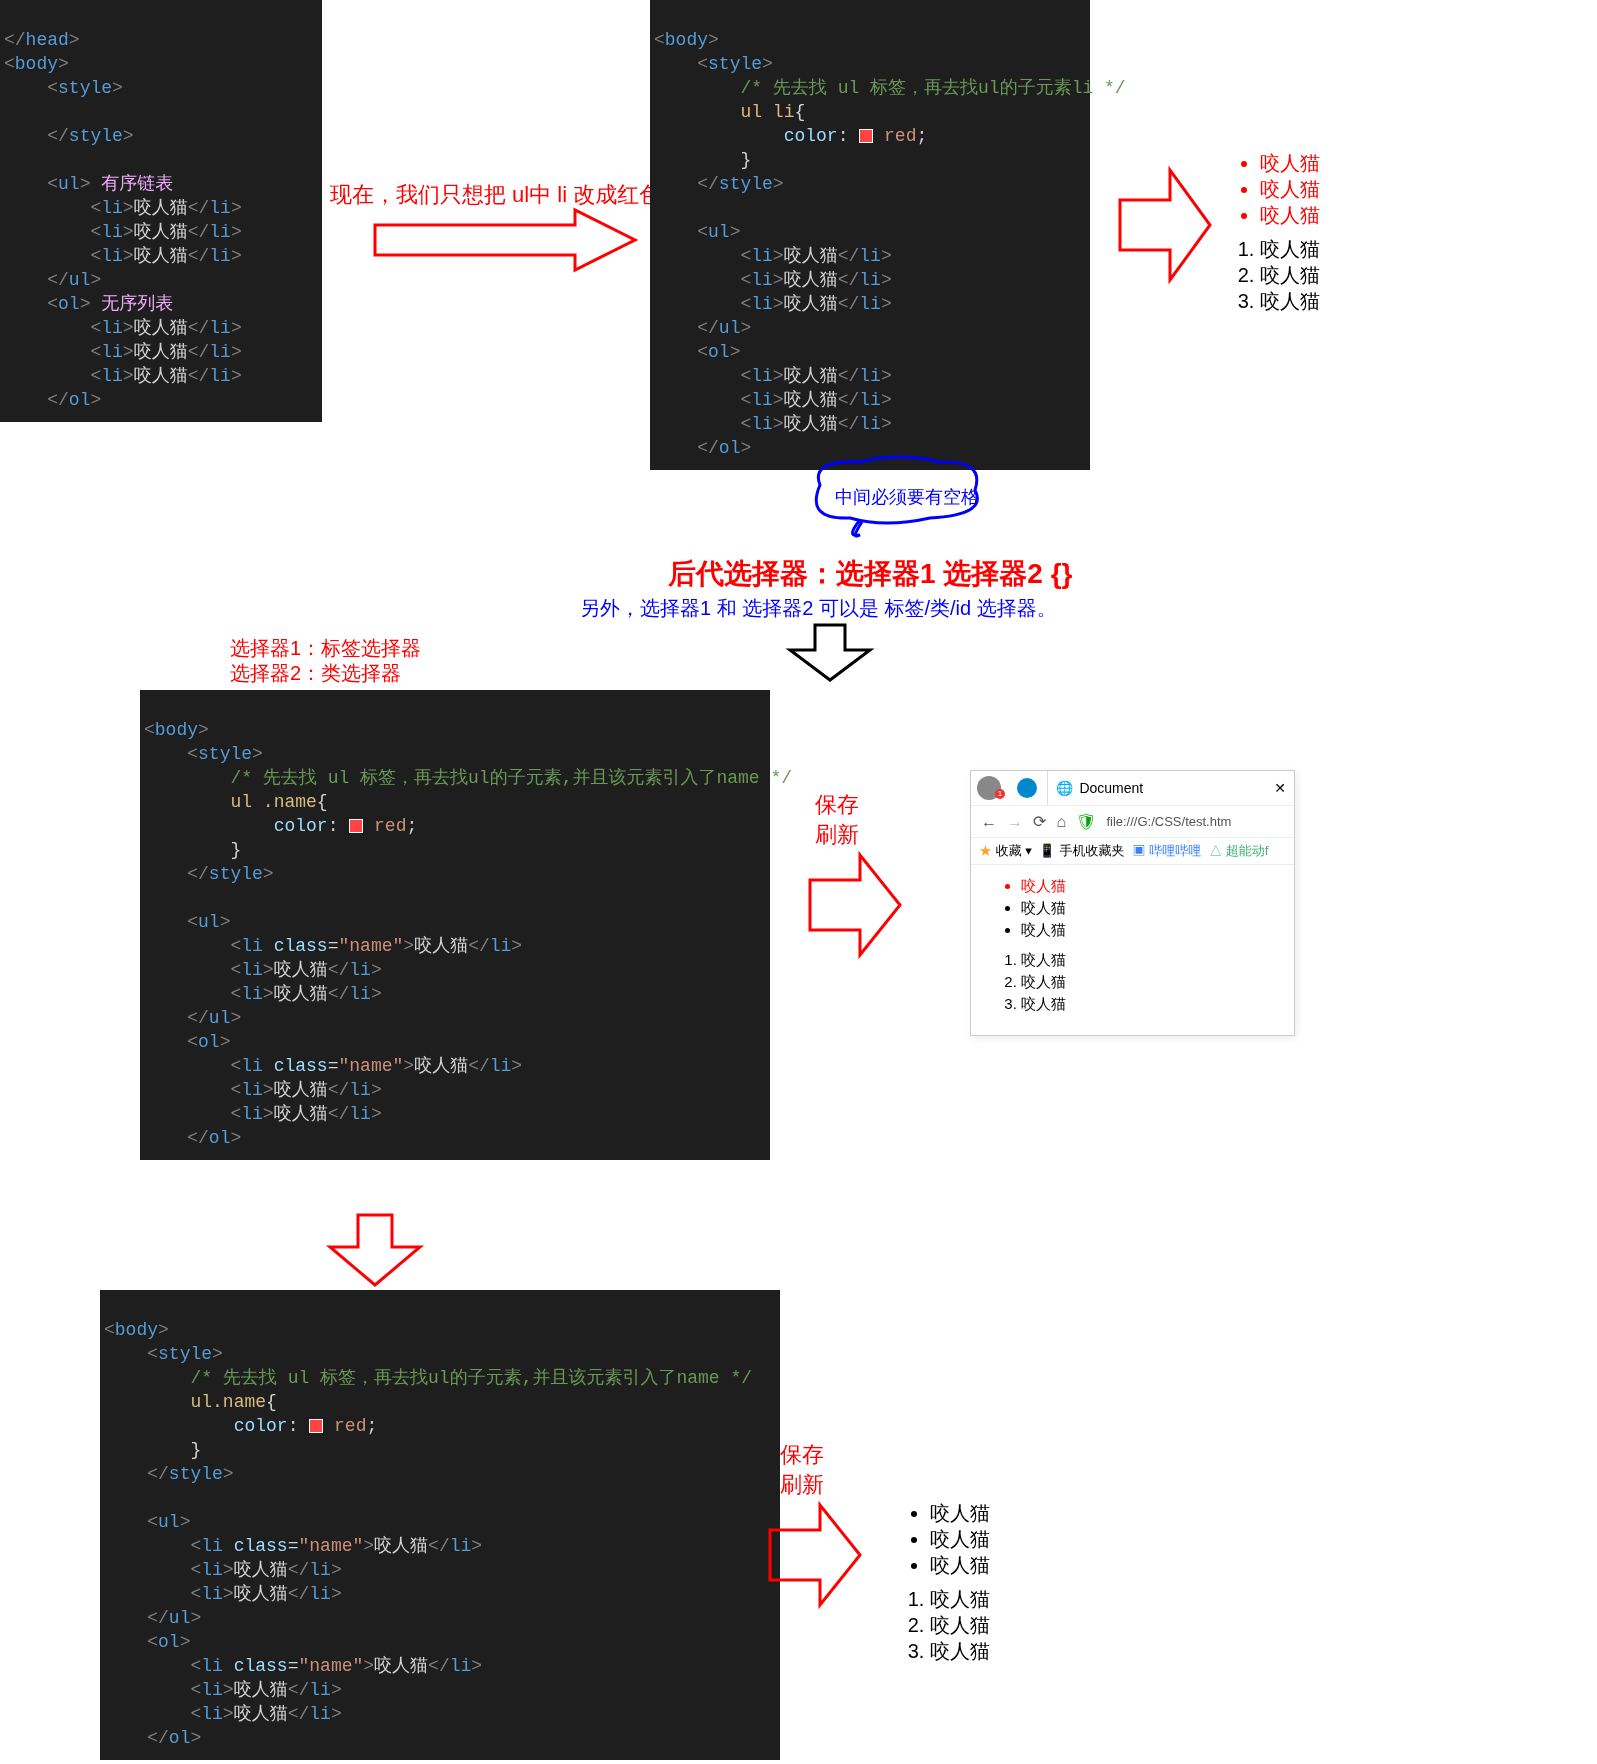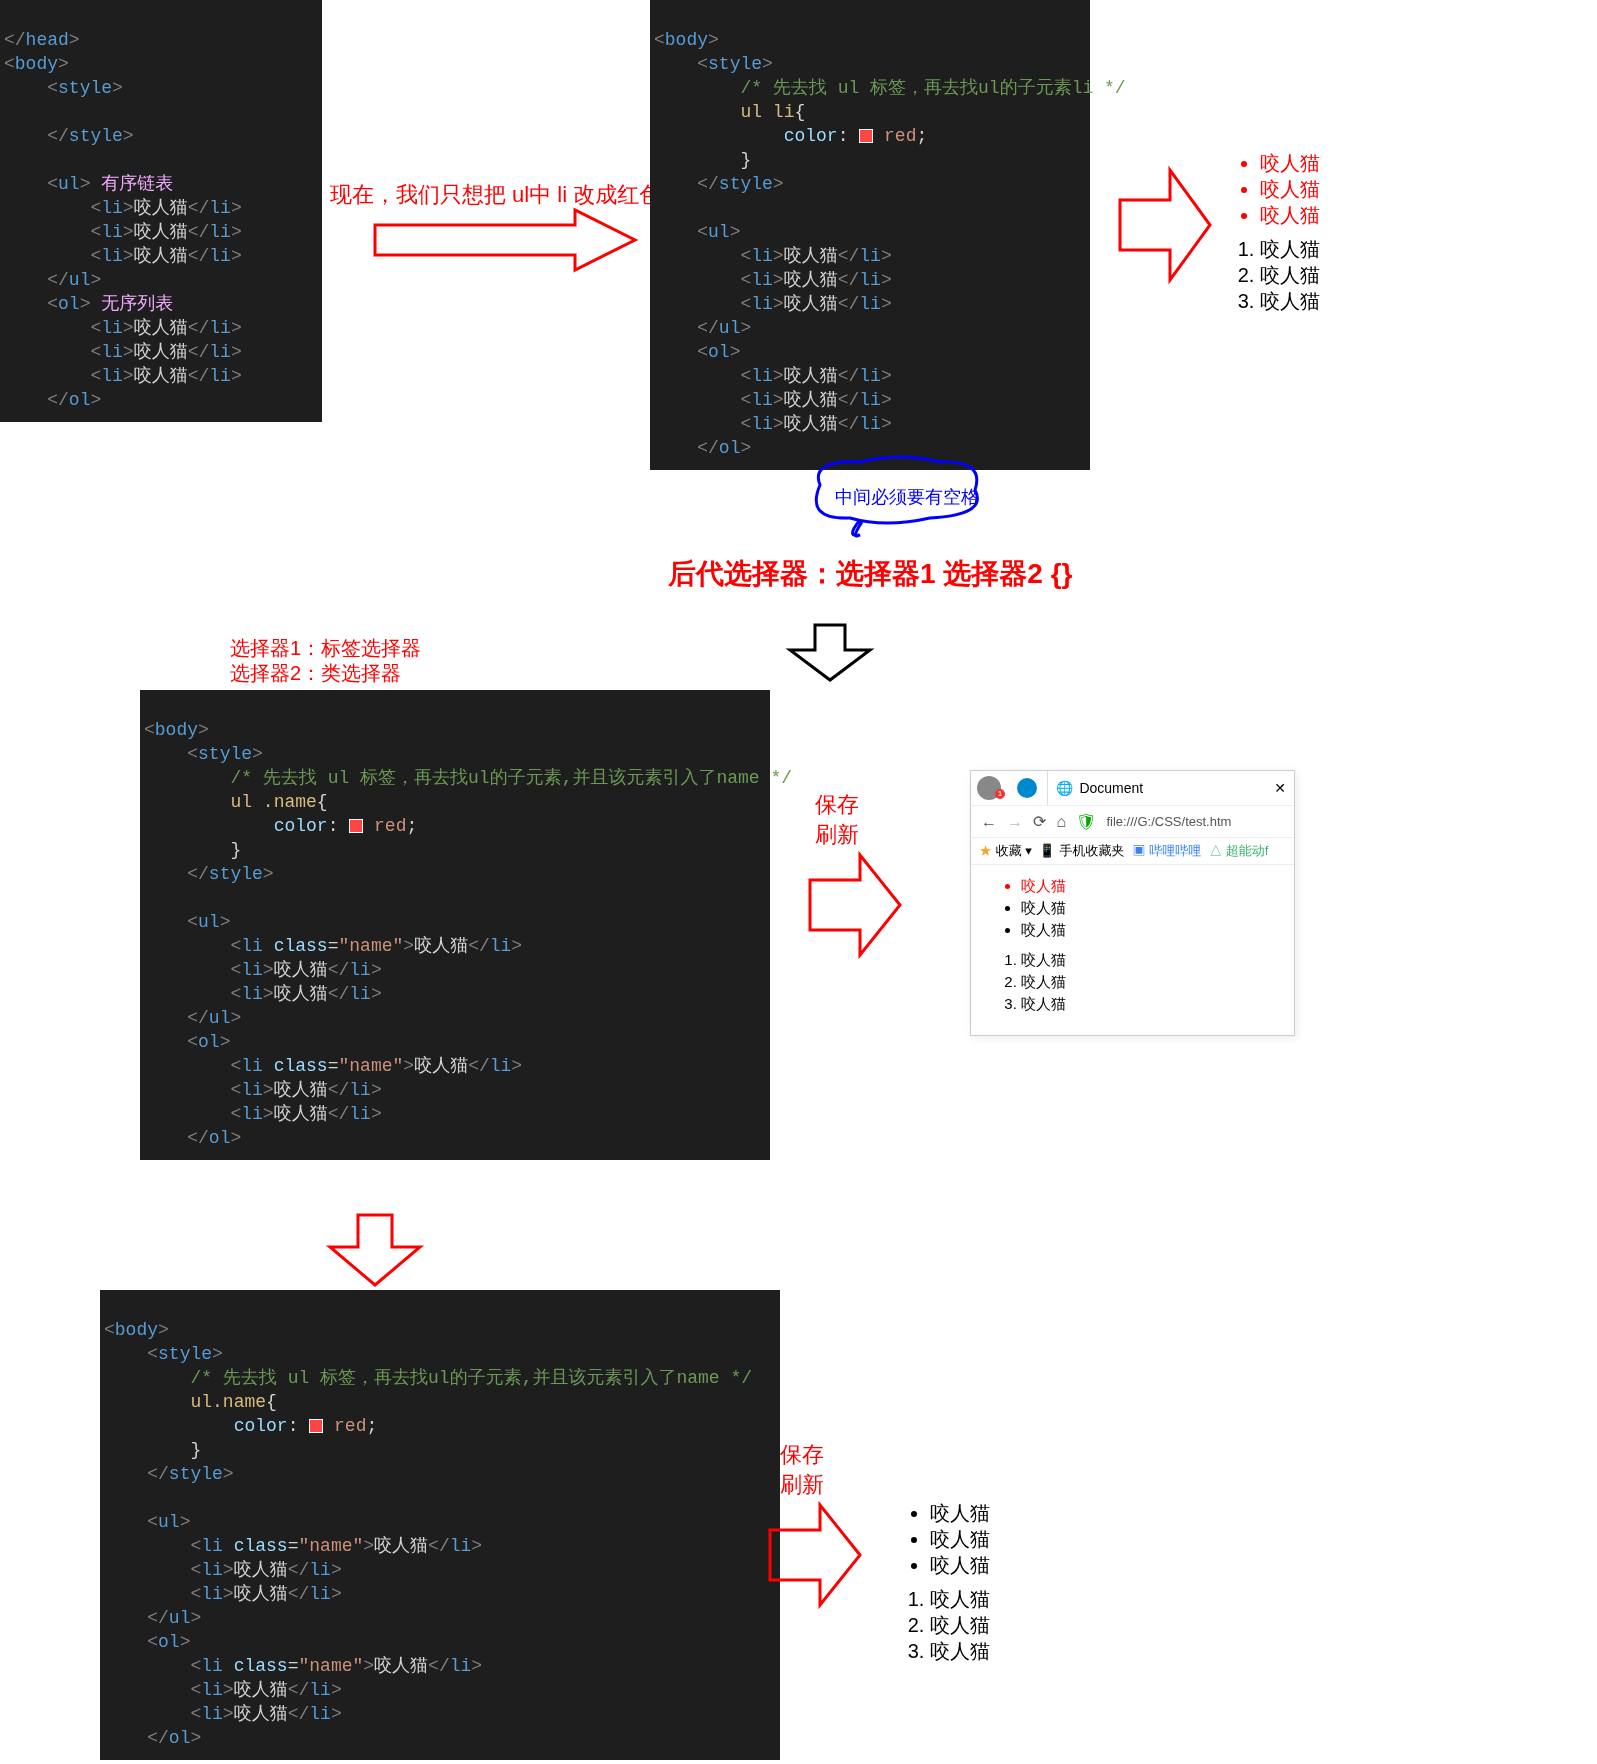--- a/index.html
+++ b/index.html
@@ -126,20 +126,21 @@
   </ol>
 </div>
 
 <svg class="svg" style="left:800px; top:450px;" width="190" height="90">
   <path d="M20 35 Q10 10 60 12 Q100 2 140 12 Q185 10 175 40 Q188 65 130 68 Q85 78 50 68 Q5 70 20 35 Z" fill="none" stroke="#0000ff" stroke-width="3"></path>
   <path d="M60 70 Q45 88 60 85 Q50 90 62 72" fill="none" stroke="#0000ff" stroke-width="3"></path>
 </svg>
 <div class="anno-blue" style="left:835px; top:485px; font-size:18px;">中间必须要有空格</div>
 
 <div class="anno-red-big" style="left:620px; top:555px;margin-left:48px;">后代选择器：选择器1  选择器2 {}</div>
+<div class="anno-blue" style="left:580px; top:595px;">另外，选择器1 和 选择器2 可以是 标签/类/id 选择器。</div>
 
 <svg class="svg" style="left:790px; top:625px;" width="80" height="55">
   <polygon points="25,0 55,0 55,25 80,25 40,55 0,25 25,25" fill="none" stroke="#000" stroke-width="3"></polygon>
 </svg>
 
 <div class="anno-red" style="left:230px; top:635px; font-size:20px;">选择器1：标签选择器</div>
 <div class="anno-red" style="left:230px; top:660px; font-size:20px;">选择器2：类选择器</div>
 
 <div class="code" style="left:140px; top:690px; width:630px;">
 <span class="g">&lt;</span><span class="t">body</span><span class="g">&gt;</span>

